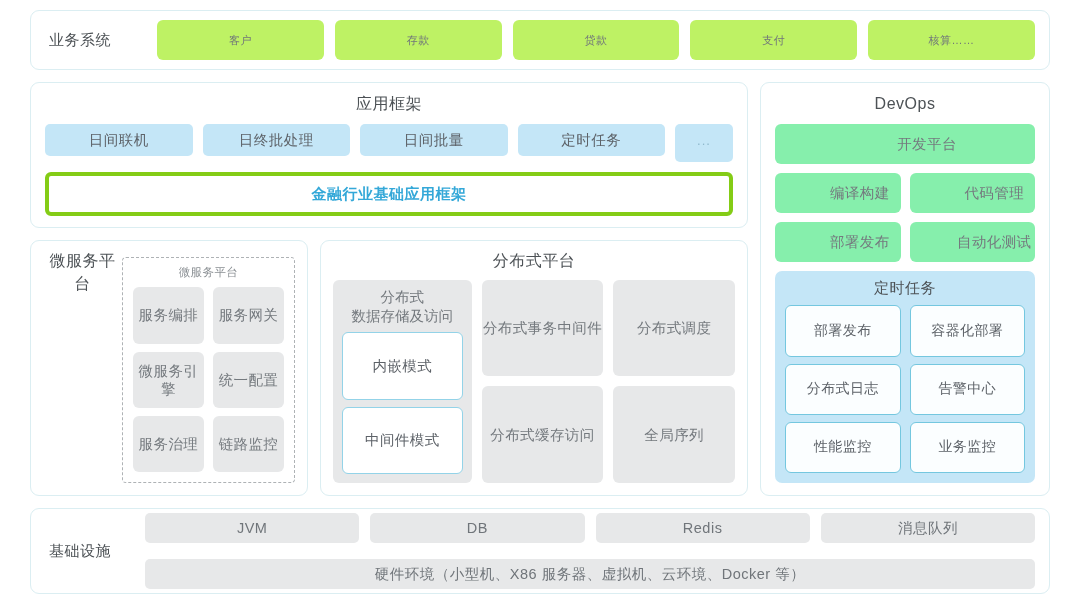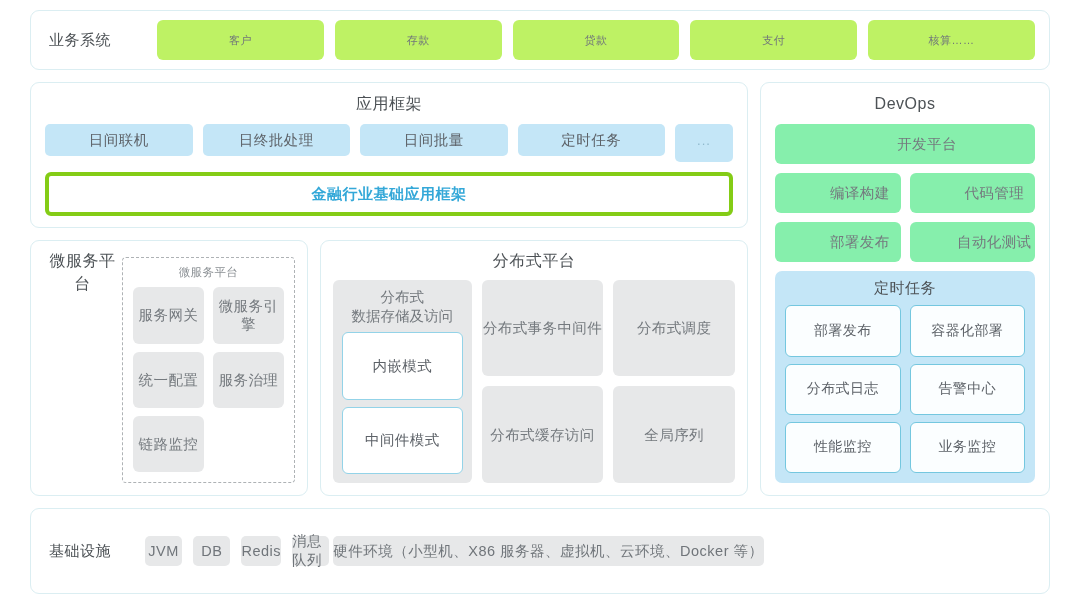--- a/index.html
+++ b/index.html
@@ -306,21 +306,22 @@
     flex: 0 0 auto;
     height: 86px;
     display: flex;
     align-items: center;
     padding: 0 14px 0 18px;
     gap: 12px;
   }
   .infra-stack {
     flex: 1 1 auto;
     display: flex;
-    gap: 4px;
+    flex-direction: column;
+    gap: 16px;
     min-width: 0;
   }
   .infra-tags {
     display: flex;
     gap: 11px;
   }
   .infra-tag {
     flex: 1 1 0;
     height: 30px;
     background: #e7e8e9;
@@ -376,20 +377,21 @@
         <div class="fw-banner">金融行业基础应用框架</div>
       </div>
 
       <div class="mid-left-row2">
 
         <div class="shell micro">
           <div class="card-title">微服务平台</div>
           <div class="micro-inner">
             <div class="micro-inner-title">微服务平台</div>
             <div class="micro-grid">
+              <div class="gray-cell">服务编排</div>
               <div class="gray-cell">服务网关</div>
               <div class="gray-cell">微服务引擎</div>
               <div class="gray-cell">统一配置</div>
               <div class="gray-cell">服务治理</div>
               <div class="gray-cell">链路监控</div>
             </div>
           </div>
         </div>
 
         <div class="shell dist">

